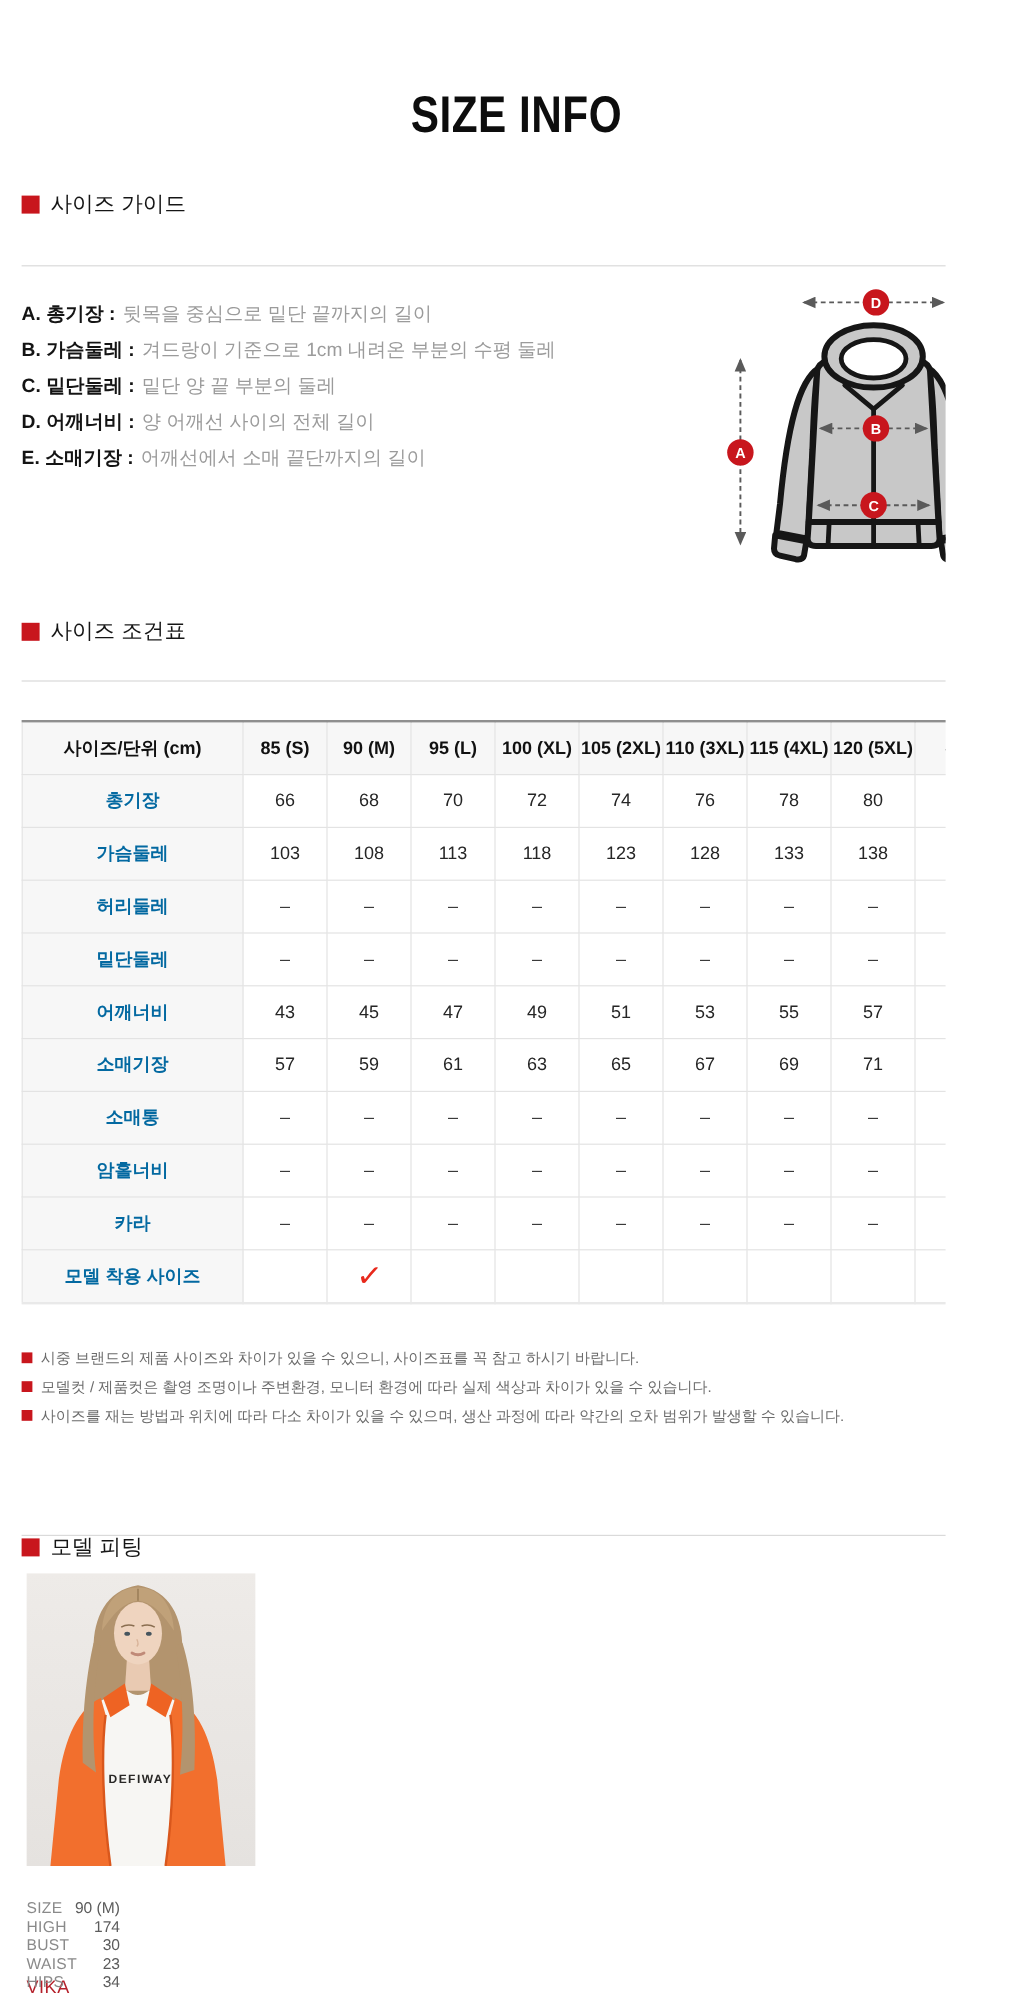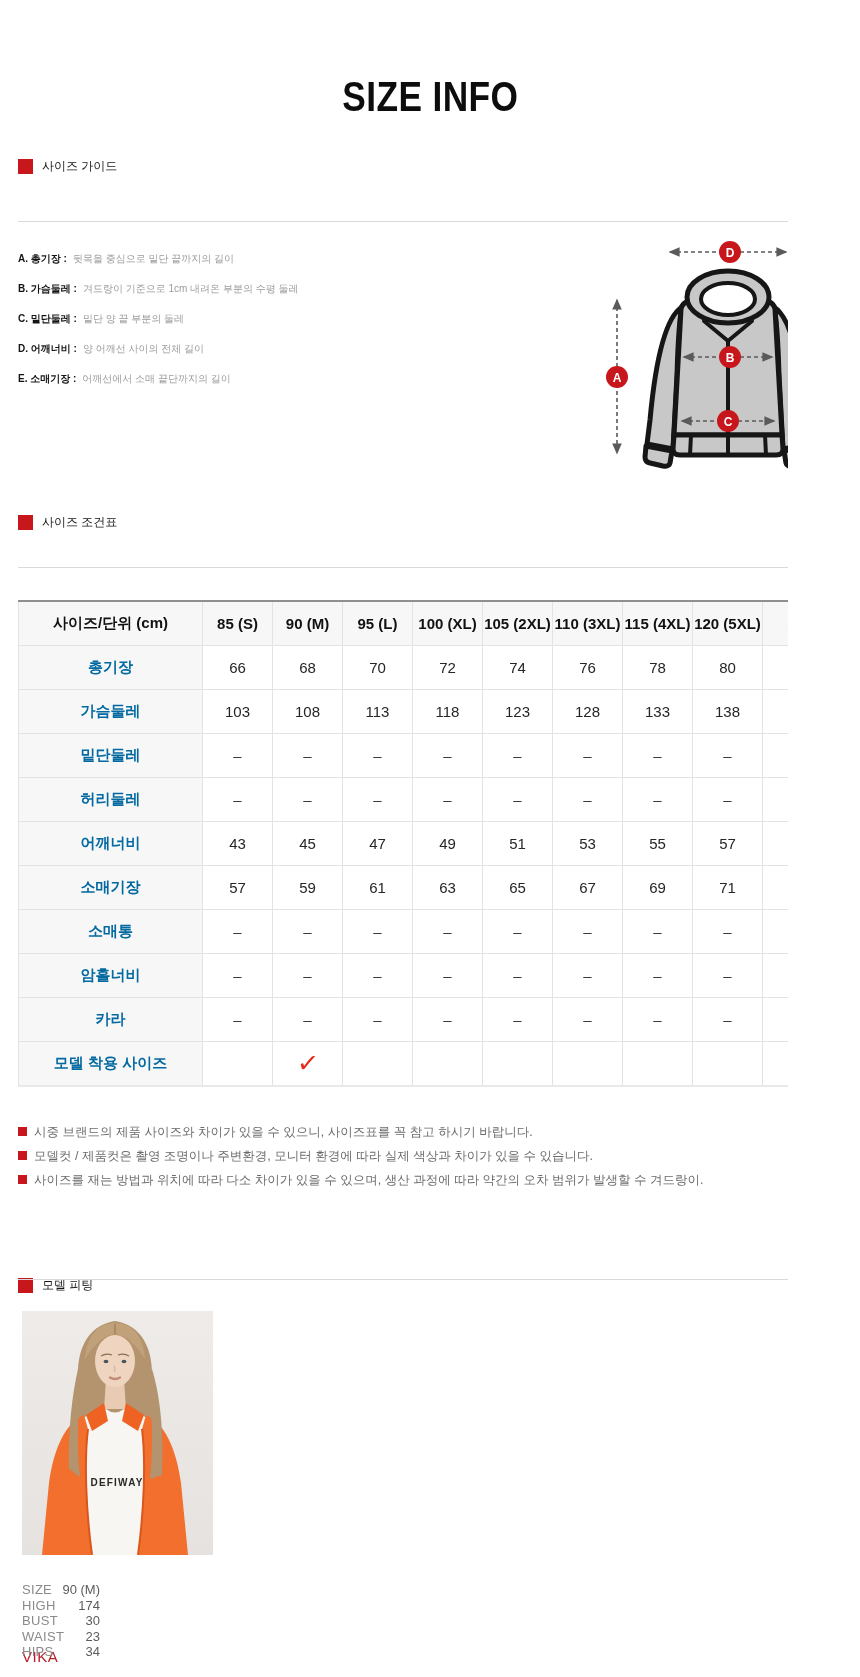--- a/index.html
+++ b/index.html
@@ -6,27 +6,27 @@
   .page{position:relative;width:788px;height:1677px;background:#fff;overflow:hidden;
         font-family:"Liberation Sans","DejaVu Sans",sans-serif;color:#222;}
 
   
   .title{position:absolute;top:72px;left:0;width:860px;text-align:center;}
   .title span{display:inline-block;font-size:43px;font-weight:700;color:#0d0d0d;
               transform:scaleX(.82);letter-spacing:.5px;}
 
   
   .sec-head{position:absolute;left:18px;display:flex;align-items:center;gap:9px;
-            font-size:12px;font-weight:500;color:#151515;}
+            font-size:18px;font-weight:500;color:#151515;}
   .red-sq{width:15px;height:15px;background:var(--accent);flex:0 0 auto;}
   .sec-line{position:absolute;left:18px;width:824px;height:0;border:0;border-top:1px solid #dadada;margin:0;}
 
   
   .guide-list{position:absolute;left:18px;top:252px;}
-  .guide-item{height:18px;margin-bottom:12px;font-size:10px;white-space:nowrap;}
+  .guide-item{height:18px;margin-bottom:12px;font-size:16px;white-space:nowrap;}
   .guide-label{font-weight:700;color:#141414;}
   .guide-desc{color:#9b9b9b;margin-left:6px;}
 
   
   .diagram{position:absolute;left:560px;top:225px;width:300px;height:245px;}
   .dash{stroke:#5a5a5a;stroke-width:1.6;stroke-dasharray:4 3;fill:none;}
   .jf{fill:var(--jacket-gray);stroke:#161616;stroke-width:5;stroke-linejoin:round;}
   .jfw{fill:#fff;stroke:#161616;stroke-width:4;}
   .jl{stroke:#161616;stroke-width:4;fill:none;stroke-linecap:round;}
   .dgc{fill:var(--accent);}
@@ -184,33 +184,33 @@
             <td>108</td>
             <td>113</td>
             <td>118</td>
             <td>123</td>
             <td>128</td>
             <td>133</td>
             <td>138</td>
             <td>5</td>
           </tr>
           <tr>
+            <th scope="row">허리둘레</th>
+            <td class="dash-cell">–</td>
+            <td class="dash-cell">–</td>
+            <td class="dash-cell">–</td>
+            <td class="dash-cell">–</td>
+            <td class="dash-cell">–</td>
+            <td class="dash-cell">–</td>
+            <td class="dash-cell">–</td>
+            <td class="dash-cell">–</td>
+            <td class="dash-cell">–</td>
+          </tr>
+          <tr>
             <th scope="row">밑단둘레</th>
-            <td class="dash-cell">–</td>
-            <td class="dash-cell">–</td>
-            <td class="dash-cell">–</td>
-            <td class="dash-cell">–</td>
-            <td class="dash-cell">–</td>
-            <td class="dash-cell">–</td>
-            <td class="dash-cell">–</td>
-            <td class="dash-cell">–</td>
-            <td class="dash-cell">–</td>
-          </tr>
-          <tr>
-            <th scope="row">허리둘레</th>
             <td class="dash-cell">–</td>
             <td class="dash-cell">–</td>
             <td class="dash-cell">–</td>
             <td class="dash-cell">–</td>
             <td class="dash-cell">–</td>
             <td class="dash-cell">–</td>
             <td class="dash-cell">–</td>
             <td class="dash-cell">–</td>
             <td class="dash-cell">–</td>
           </tr>
@@ -286,21 +286,21 @@
             <td></td>
             <td></td>
           </tr>
         </tbody>
     </table>
   </div>
 
   <div class="notes" id="notes">
       <div class="note"><span class="mini-sq"></span><span>시중 브랜드의 제품 사이즈와 차이가 있을 수 있으니, 사이즈표를 꼭 참고 하시기 바랍니다.</span></div>
       <div class="note"><span class="mini-sq"></span><span>모델컷 / 제품컷은 촬영 조명이나 주변환경, 모니터 환경에 따라 실제 색상과 차이가 있을 수 있습니다.</span></div>
-      <div class="note"><span class="mini-sq"></span><span>사이즈를 재는 방법과 위치에 따라 다소 차이가 있을 수 있으며, 생산 과정에 따라 약간의 오차 범위가 발생할 수 겨드랑이.</span></div>
+      <div class="note"><span class="mini-sq"></span><span>사이즈를 재는 방법과 위치에 따라 다소 차이가 있을 수 있으며, 생산 과정에 따라 약간의 오차 범위가 발생할 수 있습니다.</span></div>
     </div>
 
   <div class="sec-head" style="top:1277px;">
     <span class="red-sq"></span>
     <span>모델 피팅</span>
   </div>
   <hr class="sec-line" style="top:1279px;">
 
   <svg class="photo" viewBox="0 0 191 244">
     <defs>

